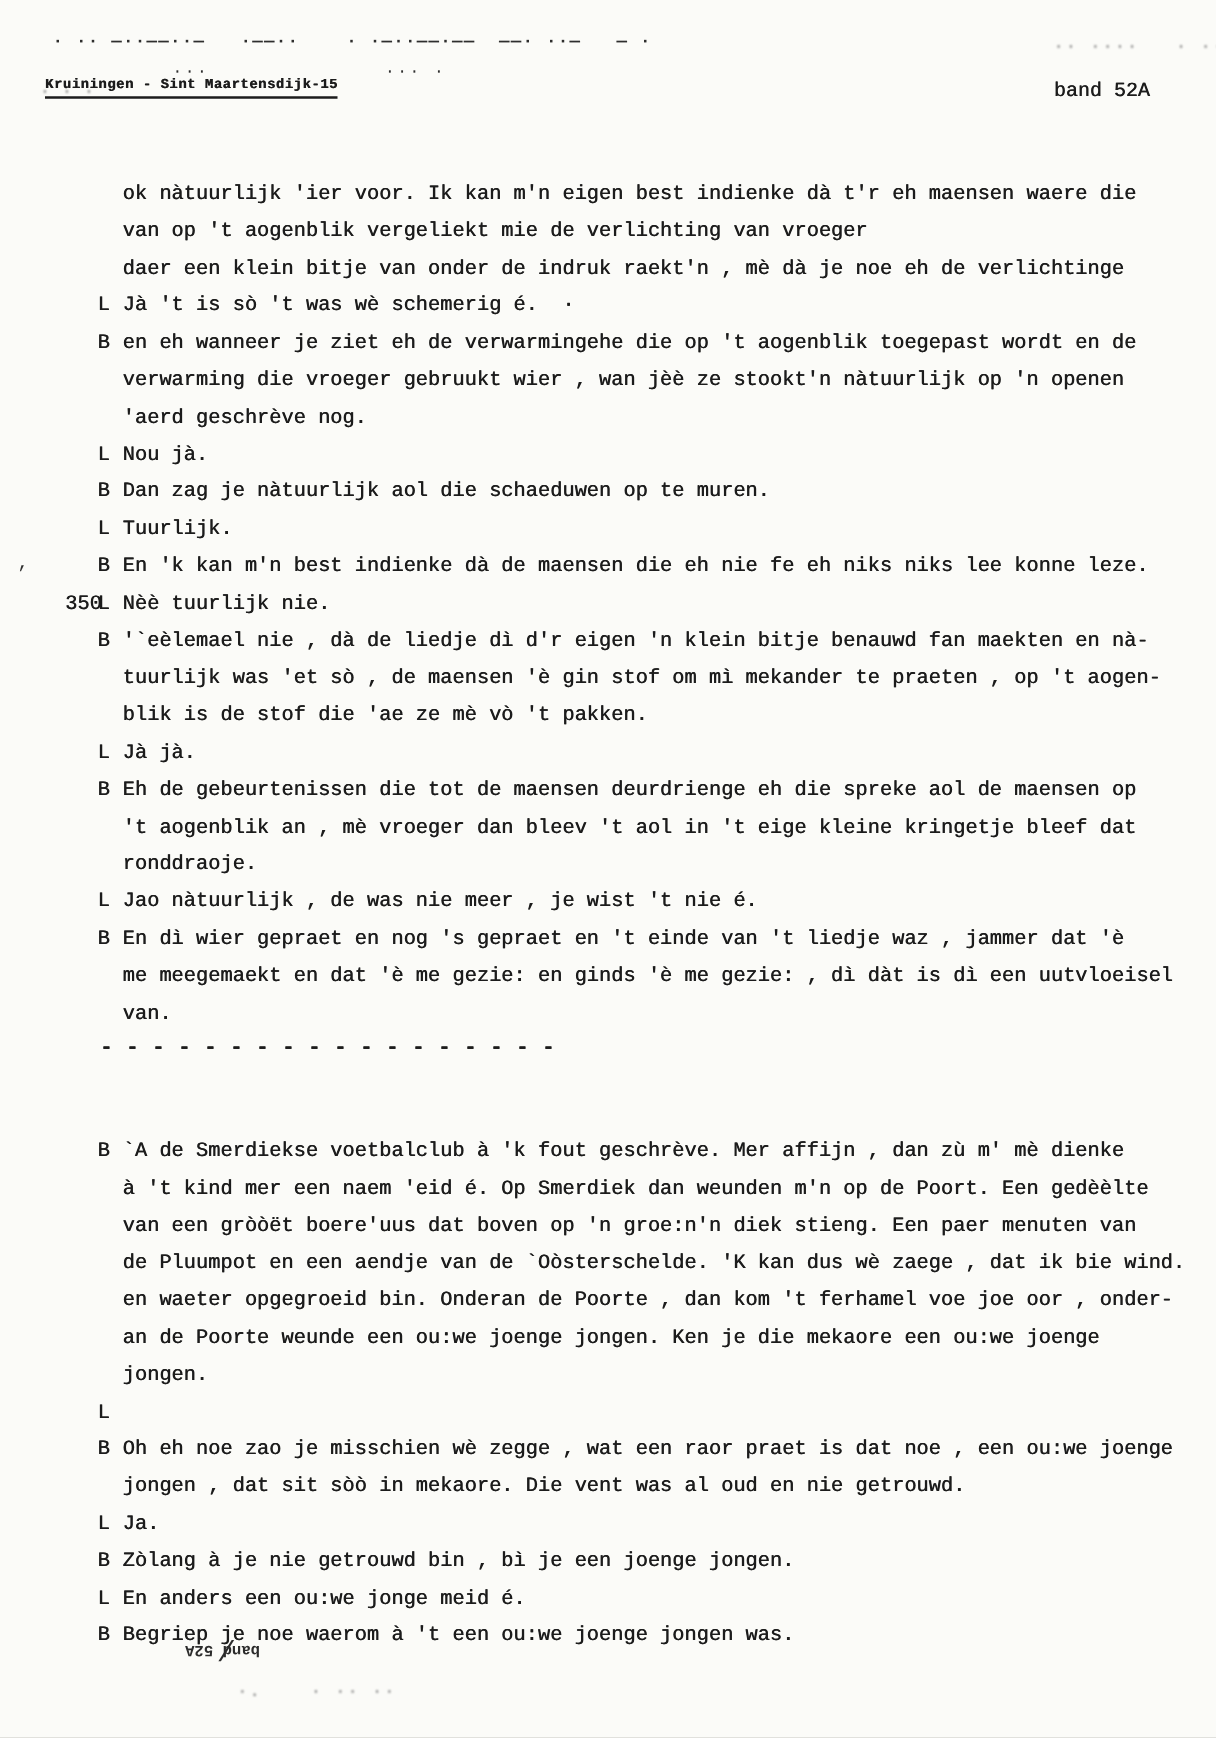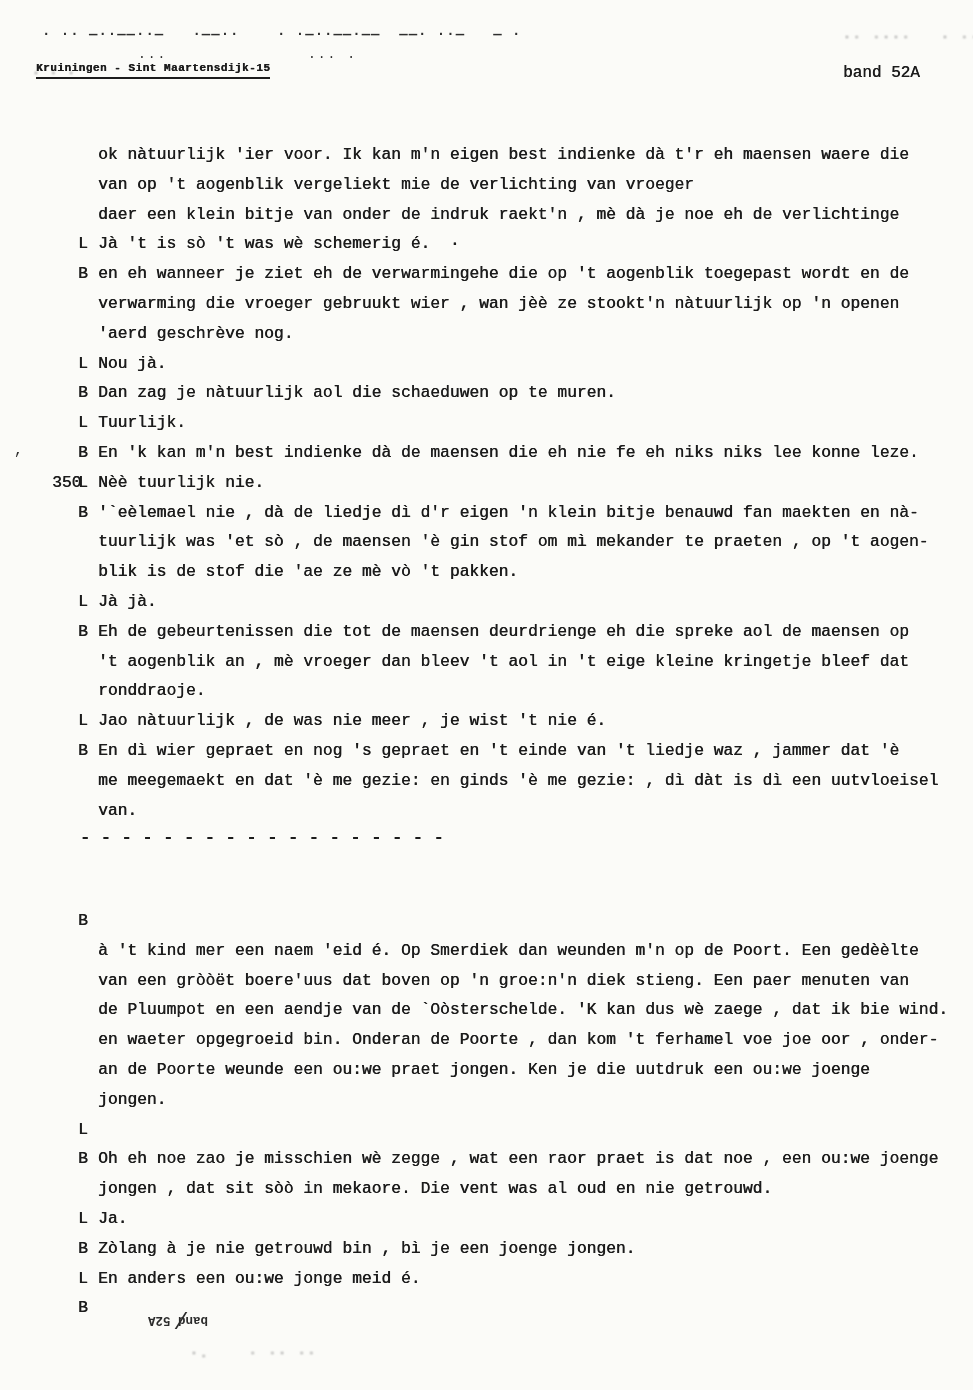--- a/index.html
+++ b/index.html
@@ -204,20 +204,21 @@
     <span class="text-col">van.</span>
   </div>
     </div>
 
   <div class="separator ink">- - - - - - - - - - - - - - - - - -</div>
 
   <div class="block block-b">
       <div class="line ink">
     <span class="margin-num"></span>
     <span class="speaker">B</span>
+    <span class="text-col">`A de Smerdiekse voetbalclub à 'k fout geschrève. Mer affijn , dan zù m' mè dienke</span>
   </div>
       <div class="line ink">
     <span class="margin-num"></span>
     <span class="speaker"></span>
     <span class="text-col">à 't kind mer een naem 'eid é. Op Smerdiek dan weunden m'n op de Poort. Een gedèèlte</span>
   </div>
       <div class="line ink">
     <span class="margin-num"></span>
     <span class="speaker"></span>
     <span class="text-col">van een gròòët boere'uus dat boven op 'n groe:n'n diek stieng. Een paer menuten van</span>
@@ -228,21 +229,21 @@
     <span class="text-col">de Pluumpot en een aendje van de `Oòsterschelde. 'K kan dus wè zaege , dat ik bie wind.</span>
   </div>
       <div class="line ink">
     <span class="margin-num"></span>
     <span class="speaker"></span>
     <span class="text-col">en waeter opgegroeid bin. Onderan de Poorte , dan kom 't ferhamel voe joe oor , onder-</span>
   </div>
       <div class="line ink">
     <span class="margin-num"></span>
     <span class="speaker"></span>
-    <span class="text-col">an de Poorte weunde een ou:we praet jongen. Ken je die uutdruk een ou:we joenge</span>
+    <span class="text-col">an de Poorte weunde een ou:we joenge jongen. Ken je die mekaore een ou:we joenge</span>
   </div>
       <div class="line ink">
     <span class="margin-num"></span>
     <span class="speaker"></span>
     <span class="text-col">jongen.</span>
   </div>
       <div class="line ink">
     <span class="margin-num"></span>
     <span class="speaker">L</span>
   </div>
@@ -267,18 +268,19 @@
     <span class="text-col">Zòlang à je nie getrouwd bin , bì je een joenge jongen.</span>
   </div>
       <div class="line ink">
     <span class="margin-num"></span>
     <span class="speaker">L</span>
     <span class="text-col">En anders een ou:we jonge meid é.</span>
   </div>
       <div class="line ink">
     <span class="margin-num"></span>
     <span class="speaker">B</span>
+    <span class="text-col">Begriep je noe waerom à 't een ou:we joenge jongen was.</span>
   </div>
     </div>
 
   <div class="stamp">band 52A</div>
 
 </div>
 
 </body></html>

